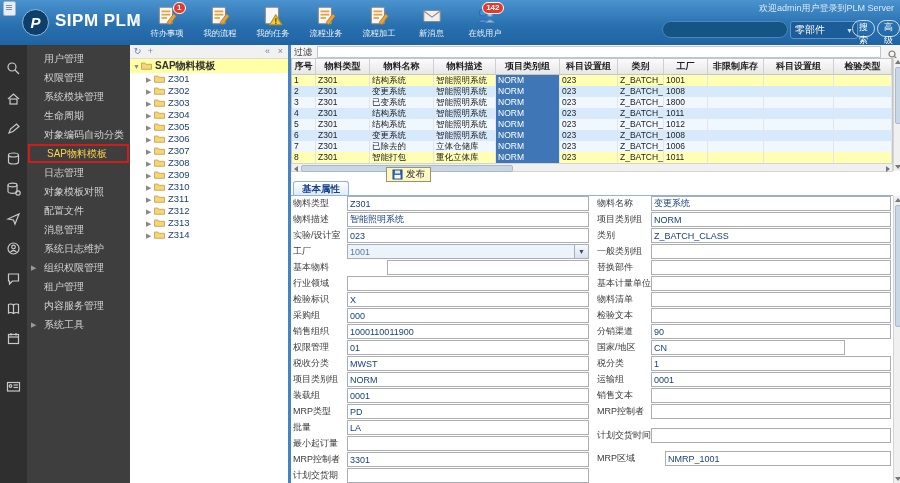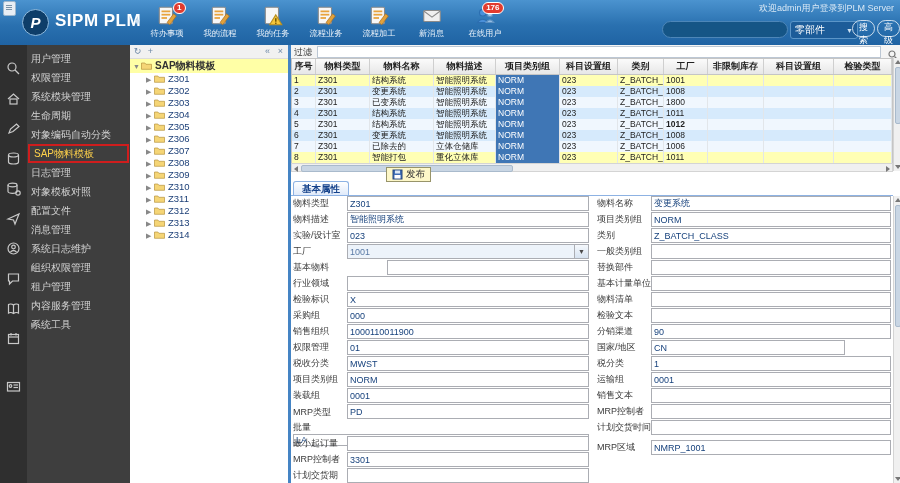--- a/index.html
+++ b/index.html
@@ -30,21 +30,21 @@
   .hdr-btn{position:absolute;top:20px;height:17px;border-radius:9px;border:1px solid rgba(255,255,255,.75);
     background:transparent;color:#fff;font-size:9px;padding:0 5px;cursor:pointer;font-family:inherit;}
   .hdr-btn.b1{left:852px;width:23px;}
   .hdr-btn.b2{left:877px;width:23px;}
   
   .rail{position:absolute;left:0;top:45px;width:27px;height:438px;background:#2f2f2f;display:flex;flex-direction:column;align-items:center;padding-top:8px;box-sizing:border-box;}
   .rail .ric{width:27px;height:30px;display:flex;align-items:center;justify-content:center;cursor:pointer;}
   .rail .ric.gap{margin-top:18px;}
   
   .menu{position:absolute;left:27px;top:45px;width:103px;height:438px;background:#3e3e3e;box-sizing:border-box;padding-top:4px;}
-  .mi{position:relative;height:19px;line-height:19px;padding-left:4px;color:#d4d4d4;font-size:10px;
+  .mi{position:relative;height:19px;line-height:19px;padding-left:17px;color:#d4d4d4;font-size:10px;
     white-space:nowrap;overflow:hidden;cursor:pointer;}
   .mi .arr{position:absolute;left:4px;top:0;font-size:7px;color:#9a9a9a;}
   .mi.active{color:#ffd24a;border:2px solid #cf1d1d;height:15px;line-height:15px;margin:0 1px;}
   
   .treepanel{position:absolute;left:130px;top:45px;width:158px;height:438px;background:#fff;box-sizing:border-box;}
   .tree-toolbar{height:13px;background:#f1f1f1;border-bottom:1px solid #dcdcdc;position:relative;}
   .tt-ico{position:absolute;top:1px;width:11px;height:11px;font-size:9px;line-height:11px;text-align:center;color:#6f8aa8;cursor:pointer;}
   .tree-root{height:14px;line-height:14px;background:#ffffa6;font-size:10px;color:#333;font-weight:bold;
     white-space:nowrap;padding-left:3px;cursor:pointer;}
   .tnode{height:12px;line-height:12px;padding-left:16px;font-size:9.5px;color:#1c3f77;white-space:nowrap;cursor:pointer;}
@@ -156,21 +156,21 @@
             <path d="M2.5 5.5 L10 11 L17.5 5.5" fill="none" stroke="#8a8a8a"></path>
           </svg></div>
         <span class="lbl">新消息</span>
       </div>
       <div class="tbi">
         <div class="ico"><svg width="22" height="22" viewBox="0 0 20 20">
             <circle cx="8" cy="7" r="3" fill="#4a90d9" stroke="#2c6eb0"></circle>
             <path d="M3 16 q5 -6 10 0 Z" fill="#4a90d9" stroke="#2c6eb0"></path>
             <circle cx="14.5" cy="8.2" r="2.4" fill="#a8cdf0" stroke="#5e93c4"></circle>
             <path d="M11 15.8 q3.5 -4.5 7 0 Z" fill="#a8cdf0" stroke="#5e93c4"></path>
-          </svg><span class="badge">176</span></div>
+          </svg><span class="badge">142</span></div>
         <span class="lbl">在线用户</span>
       </div>
     </div>
   <div class="welcome">欢迎admin用户登录到PLM Server</div>
   <input class="hdr-search" style="">
   <div class="hdr-select">
     <span>零部件</span>
     <span class="sc">▼</span>
   </div>
   <button class="hdr-btn b1">搜索</button>
@@ -402,21 +402,21 @@
         <div class="gc" style="width: 58px;"></div>
       </div>
       <div class="grow odd">
         <div class="gc" style="width: 24px;">5</div>
         <div class="gc" style="width: 54px;">Z301</div>
         <div class="gc" style="width: 64px;">结构系统</div>
         <div class="gc" style="width: 62px;">智能照明系统</div>
         <div class="gc colsel" style="width: 64px;">NORM</div>
         <div class="gc" style="width: 58px;">023</div>
         <div class="gc" style="width: 46px;">Z_BATCH_CLA..</div>
-        <div class="gc" style="width: 44px; font-weight: bold;">1012</div>
+        <div class="gc" style="width: 44px;">1012</div>
         <div class="gc" style="width: 56px;"></div>
         <div class="gc" style="width: 70px;"></div>
         <div class="gc" style="width: 58px;"></div>
       </div>
       <div class="grow even">
         <div class="gc" style="width: 24px;">6</div>
         <div class="gc" style="width: 54px;">Z301</div>
         <div class="gc" style="width: 64px;">变更系统</div>
         <div class="gc" style="width: 62px;">智能照明系统</div>
         <div class="gc colsel" style="width: 64px;">NORM</div>
@@ -552,27 +552,27 @@
         <div class="fctrl">
           <input value="NORM" style="">
         </div>
       </div>
       <div class="fitem" style="left: 2px; top: 192px; width: 296px;">
         <span class="flabel" style="width: 54px;">装载组</span>
         <div class="fctrl">
           <input value="0001" style="">
         </div>
       </div>
-      <div class="fitem" style="left: 2px; top: 208px; width: 296px; align-items: center;">
+      <div class="fitem" style="left: 2px; top: 208px; width: 296px;">
         <span class="flabel" style="width: 54px;">MRP类型</span>
         <div class="fctrl">
           <input value="PD" style="">
         </div>
       </div>
-      <div class="fitem" style="left: 2px; top: 224px; width: 296px; flex-direction: column;">
+      <div class="fitem" style="left: 2px; top: 224px; width: 296px;">
         <span class="flabel" style="width: 54px;">批量</span>
         <div class="fctrl">
           <input value="LA" style="">
         </div>
       </div>
       <div class="fitem" style="left: 2px; top: 240px; width: 296px;">
         <span class="flabel" style="width: 54px;">最小起订量</span>
         <div class="fctrl">
           <input style="">
         </div>
@@ -666,27 +666,27 @@
         <div class="fctrl">
           <input style="">
         </div>
       </div>
       <div class="fitem" style="left: 306px; top: 208px; width: 294px;">
         <span class="flabel" style="width: 54px;">MRP控制者</span>
         <div class="fctrl">
           <input style="">
         </div>
       </div>
-      <div class="fitem" style="left: 306px; top: 224px; width: 294px;">
+      <div class="fitem" style="left: 306px; top: 232px; width: 294px;">
         <span class="flabel" style="width: 54px;">计划交货时间</span>
         <div class="fctrl">
           <input style="">
         </div>
       </div>
-      <div class="fitem" style="left: 306px; top: 244px; width: 294px;">
+      <div class="fitem" style="left: 306px; top: 255px; width: 294px; gap: 14px;">
         <span class="flabel" style="width: 54px;">MRP区域</span>
         <div class="fctrl">
           <input value="NMRP_1001" style="">
         </div>
       </div>
     </div>
   <div class="form-vscroll" id="formVScroll">
       <span class="tri" style="left:1px;top:2px;border-left:3px solid transparent;border-right:3px solid transparent;border-bottom:4px solid #777;"></span>
       <div class="thumb" style="left:1px;top:9px;width:4px;height:120px;"></div>
       <span class="tri" style="left:1px;bottom:2px;border-left:3px solid transparent;border-right:3px solid transparent;border-top:4px solid #777;"></span>

